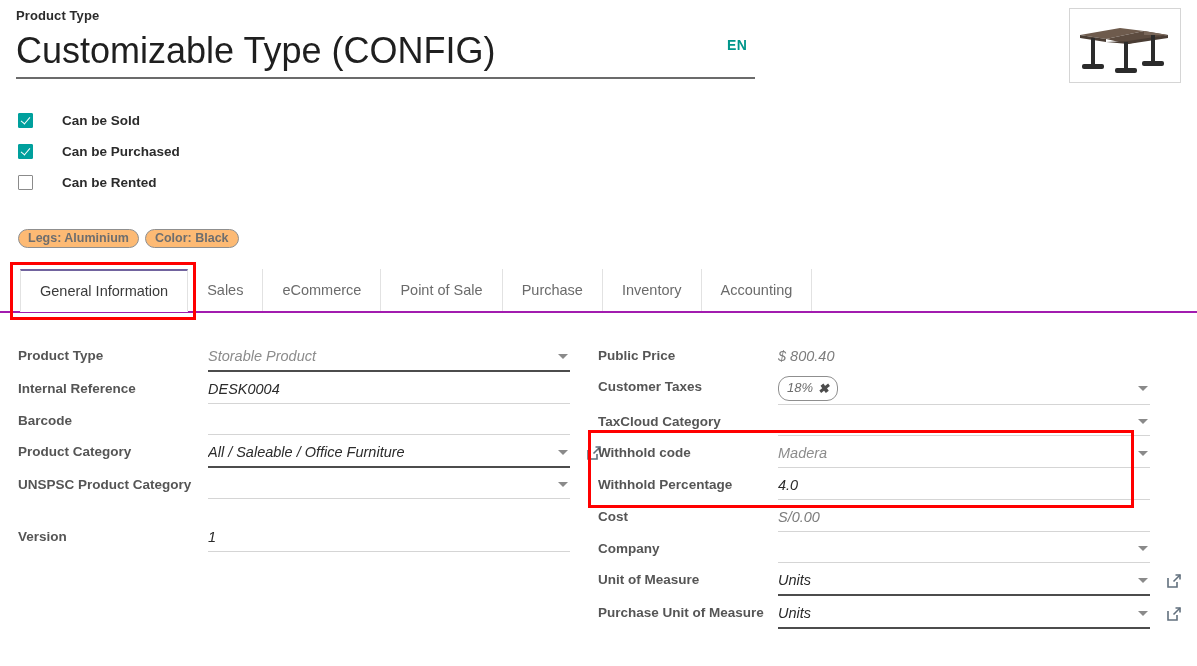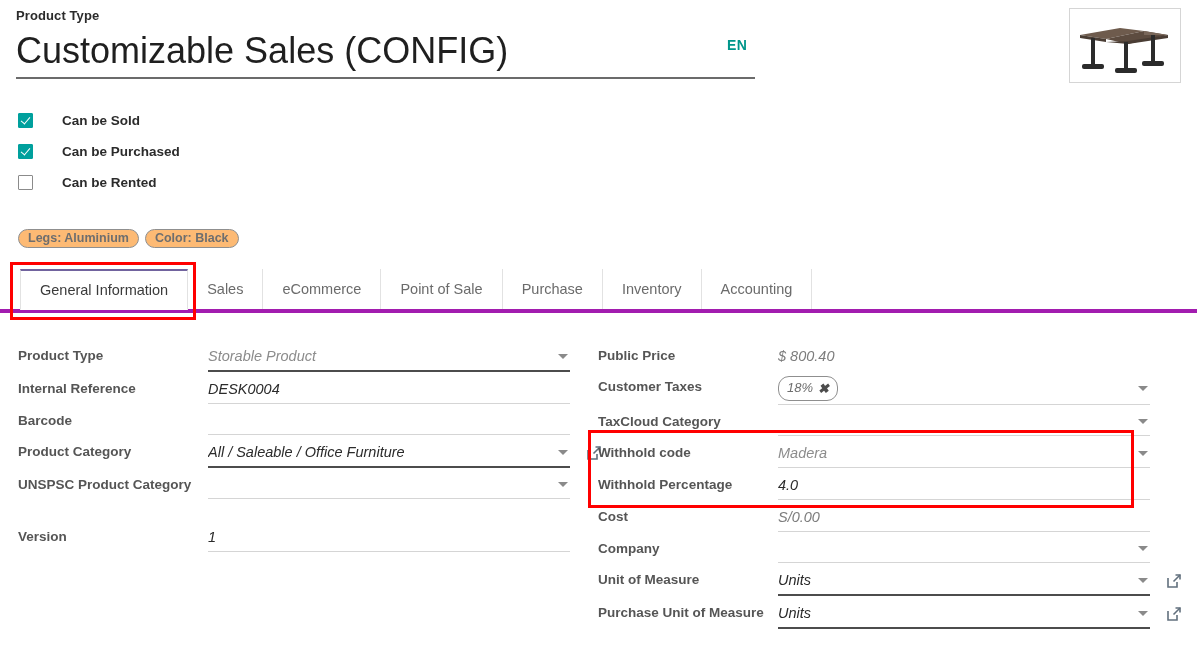--- a/index.html
+++ b/index.html
@@ -128,21 +128,21 @@
     white-space: nowrap;
   }
 
   
   .tabbar {
     position: absolute;
     left: 0px;
     top: 269px;
     width: 1197px;
     height: 44px;
-    border-bottom: 4px solid #a21caf;
+    border-bottom: 2px solid #a21caf;
     display: flex;
     align-items: stretch;
     box-sizing: border-box;
   }
   .tab {
     display: flex;
     align-items: center;
     padding: 0 19px;
     font-size: 14.5px;
     color: #6b6b6b;
@@ -261,21 +261,21 @@
     box-sizing: border-box;
   }
   #annot-tab    { left: 10px;  top: 262px; width: 186px; height: 58px; }
   #annot-with   { left: 588px; top: 430px; width: 546px; height: 78px; }
 </style>
 </head>
 <body>
 
 <div class="header">
   <div class="field-caption">Product Type</div>
-  <div class="product-title">Customizable Sales (CONFIG)</div>
+  <div class="product-title">Customizable Type (CONFIG)</div>
   <div class="title-underline"></div>
 </div>
 
 <div class="lang-badge">EN</div>
 
 <div class="product-image">
   <svg width="108" height="71" viewBox="0 0 108 71">
     <polygon points="10,26 50,19 74,22 36,30" fill="#6e5b4d"></polygon>
     <polygon points="36,30 74,22 98,26 58,35" fill="#5d4c40"></polygon>
     <polygon points="50,19 74,22 98,26 74,26 74,22" fill="#79675a"></polygon>

